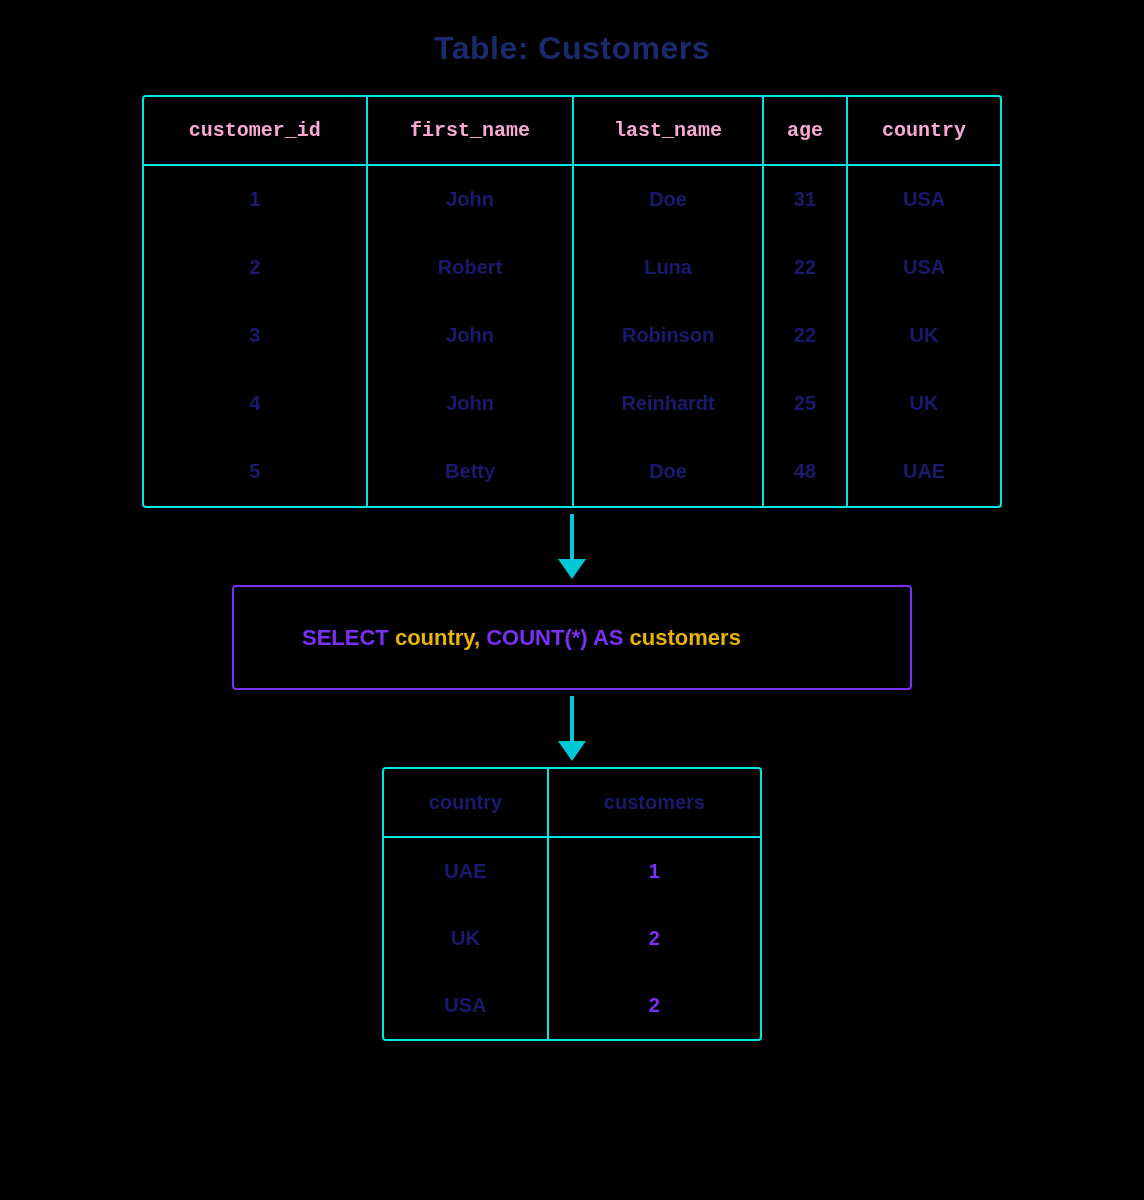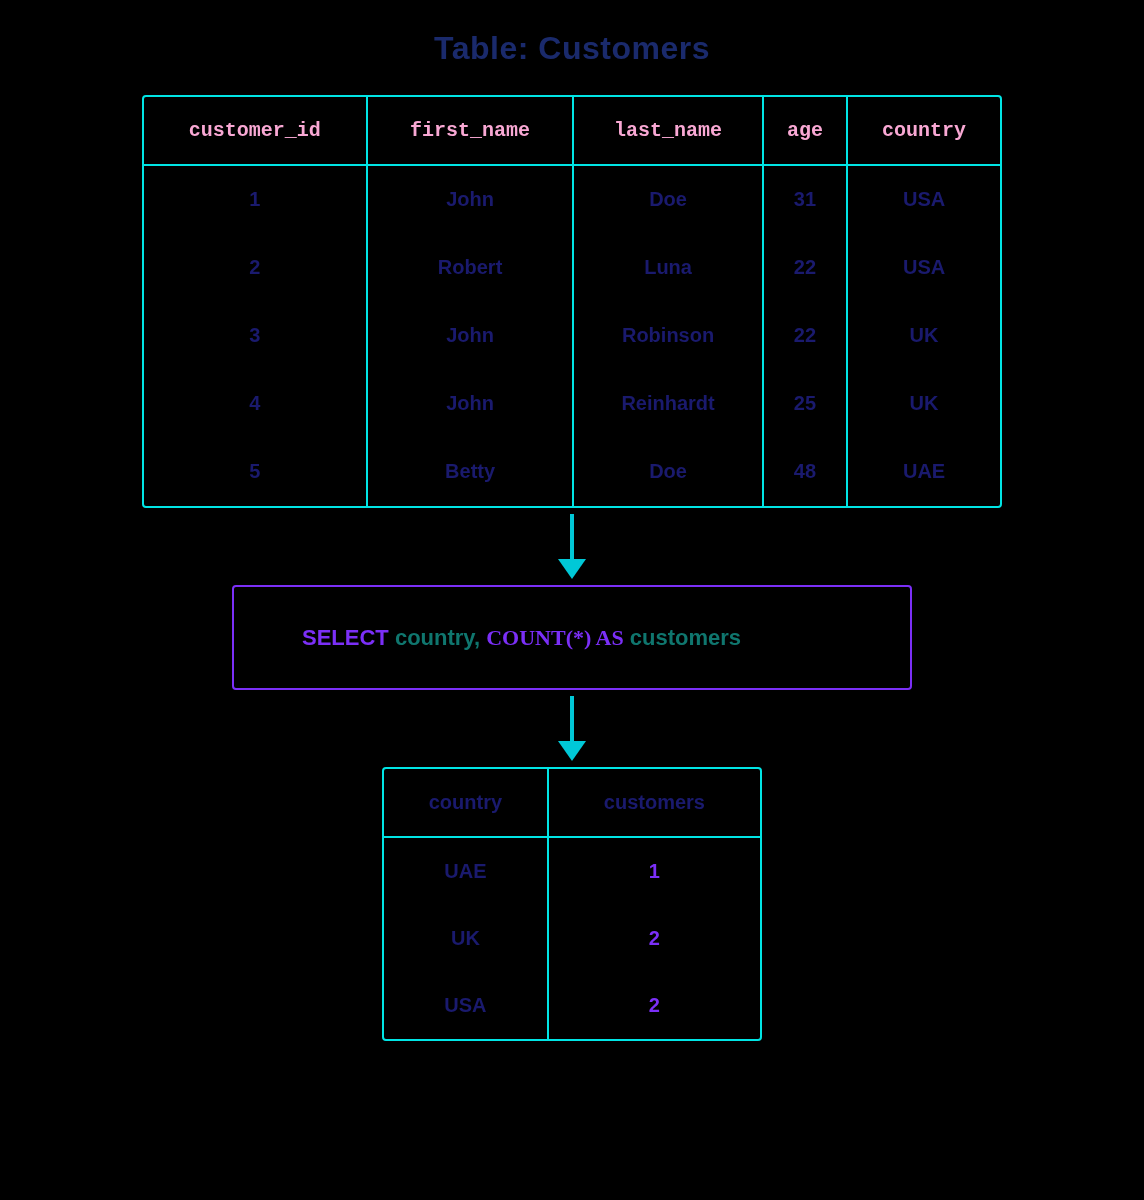--- a/index.html
+++ b/index.html
@@ -107,22 +107,22 @@
     }
 
     .sql-line {
       font-size: 22px;
       font-weight: 700;
       line-height: 1.7;
       white-space: nowrap;
     }
 
     .kw { color: #7b2ff7; margin-left: 20px; }
-    .plain { color: #0f766e; }
-    .kw-bold { color: #7b2ff7; font-weight: 900; font-family: Liberation Serif, serif; }
+    .plain { color: #eab308; }
+    .kw-bold { color: #7b2ff7; font-weight: 900; }
 
     
     .bottom-table-wrapper {
       border: 2.5px solid #00e5e5;
       border-radius: 4px;
       overflow: hidden;
       width: 380px;
     }
 
     .result-table {

